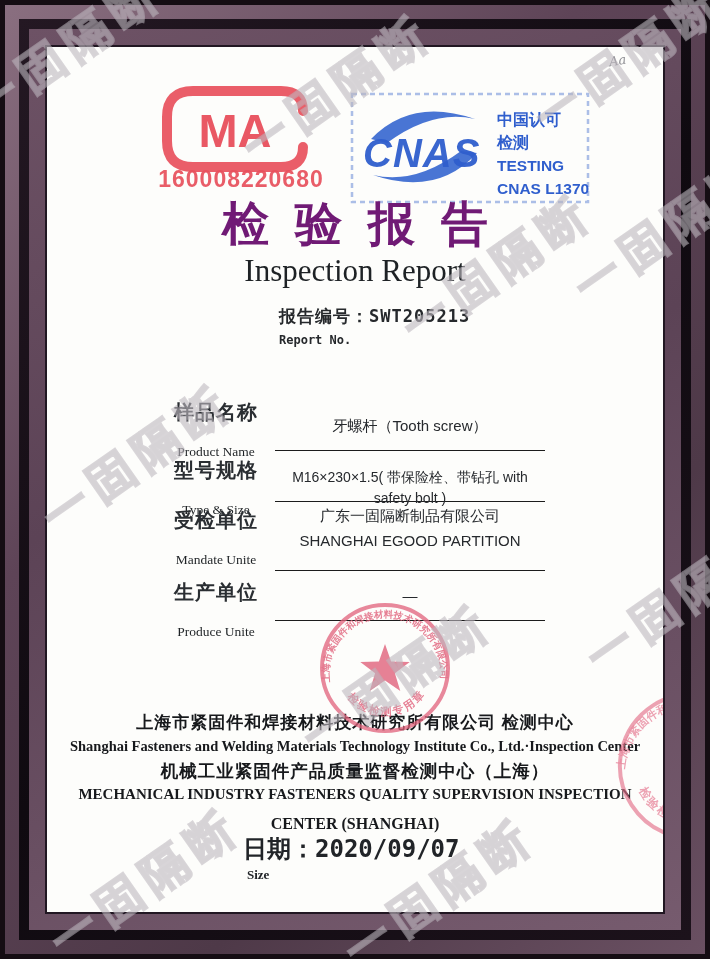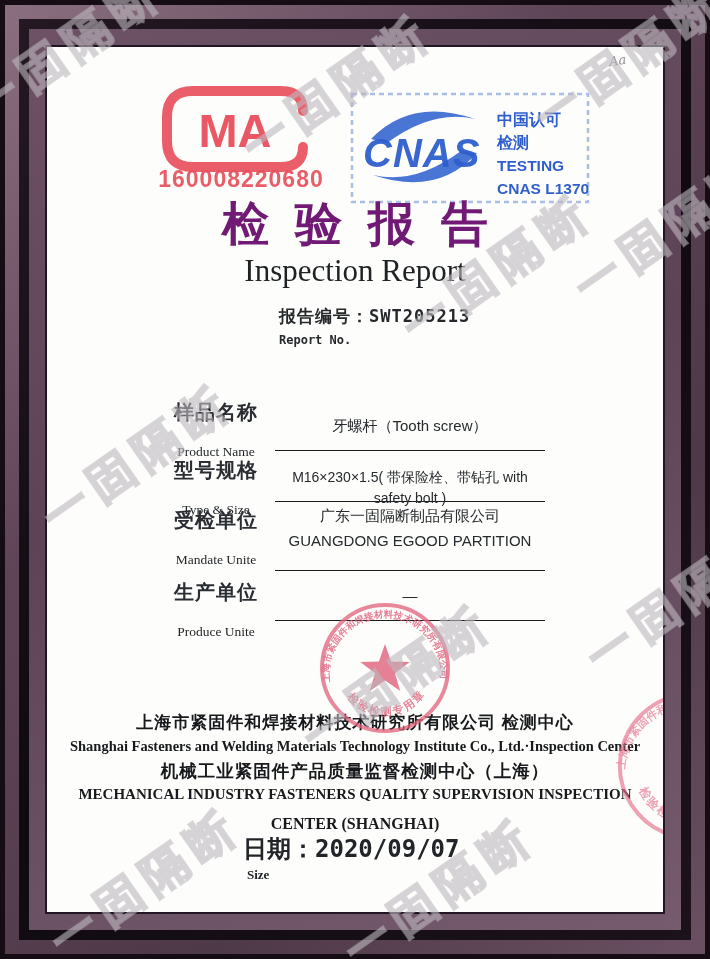--- a/index.html
+++ b/index.html
@@ -114,21 +114,21 @@
           <div class="field-value r2v">
             <div class="vline" style="font-size:14px">M16×230×1.5( 带保险栓、带钻孔 with safety bolt )</div>
           </div>
 
           <div class="field-label r3l">
             <div class="zh">受检单位</div>
             <div class="en">Mandate Unite</div>
           </div>
           <div class="field-value r3v">
             <div class="vline">广东一固隔断制品有限公司</div>
-            <div class="vline">GUANGDONG EGOOD PARTITION</div>
+            <div class="vline">SHANGHAI EGOOD PARTITION</div>
           </div>
 
           <div class="field-label r4l">
             <div class="zh">生产单位</div>
             <div class="en">Produce Unite</div>
           </div>
           <div class="field-value r4v">
             <div class="vline">—</div>
           </div>
 

